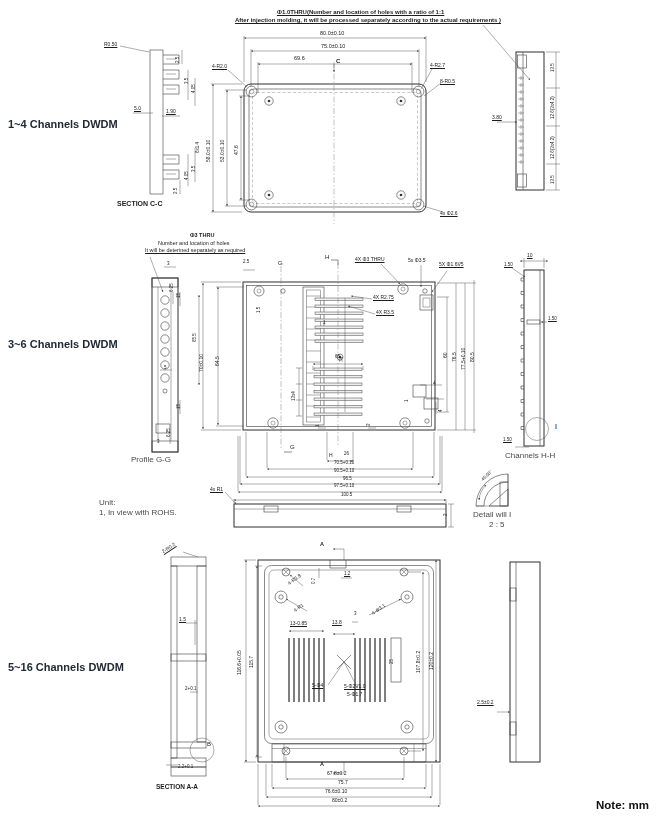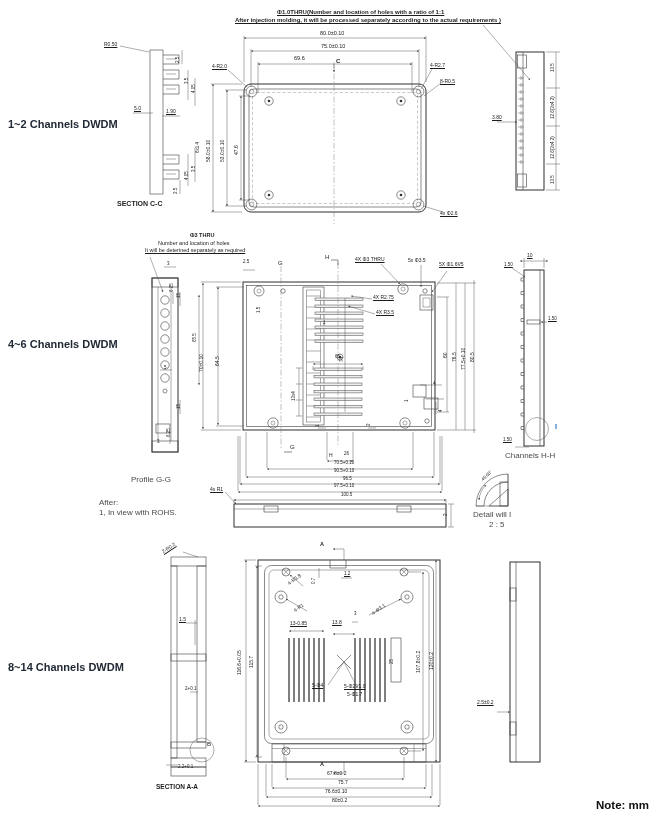--- a/index.html
+++ b/index.html
@@ -277,23 +277,23 @@
 
   <g>
     <rect x="510" y="562" width="30" height="200" class="o"></rect>
     <line x1="516" y1="562" x2="516" y2="762" class="m"></line>
     <rect x="510" y="588" width="6" height="13" class="m"></rect>
     <rect x="510" y="722" width="6" height="13" class="m"></rect>
     <line x1="497" y1="712" x2="510" y2="712" class="t" marker-end="url(#ar)"></line>
   </g>
 </svg>
 
-<div class="lbl sec-label" style="left:8px;top:119px">1~2 Channels DWDM</div>
-<div class="lbl sec-label" style="left:8px;top:339px">4~6 Channels DWDM</div>
-<div class="lbl sec-label" style="left:8px;top:662px">8~14 Channels DWDM</div>
+<div class="lbl sec-label" style="left:8px;top:119px">1~4 Channels DWDM</div>
+<div class="lbl sec-label" style="left:8px;top:339px">3~6 Channels DWDM</div>
+<div class="lbl sec-label" style="left:8px;top:662px">5~16 Channels DWDM</div>
 
 <div class="lbl unit-label" style="left:596px;top:800px">Note: mm</div>
 
 <div id="dim-layer">
       <span class="dim" style="left: 277px; top: 9px; font-size: 6px; font-weight: bold; text-decoration: underline;">Φ1.0THRU(Number and location of holes with a ratio of 1:1</span>
       <span class="dim" style="left: 235px; top: 17px; font-size: 6px; font-weight: bold; text-decoration: underline;">After injection molding, it will be processed separately according to the actual requirements )</span>
       <span class="dim" style="left: 320px; top: 31px; font-size: 5.5px;">80.0±0.10</span>
       <span class="dim" style="left: 321px; top: 44px; font-size: 5.5px;">75.0±0.10</span>
       <span class="dim" style="left: 294px; top: 56px; font-size: 5.5px;">69.6</span>
       <span class="dim" style="left: 336px; top: 58px; font-size: 6px; font-weight: bold;">C</span>
@@ -345,21 +345,21 @@
       <span class="dim" style="left: 470px; top: 362px; font-size: 5px; transform: rotate(-90deg);">80.5</span>
       <span class="dim" style="left: 527px; top: 253px; font-size: 5px; text-decoration: underline;">10</span>
       <span class="dim" style="left: 504px; top: 263px; font-size: 4.5px; text-decoration: underline;">1.50</span>
       <span class="dim" style="left: 548px; top: 317px; font-size: 4.5px; text-decoration: underline;">1.50</span>
       <span class="dim" style="left: 503px; top: 438px; font-size: 4.5px; text-decoration: underline;">1.50</span>
       <span class="dim" style="left: 505px; top: 452px; font-size: 8px; color: rgb(74, 74, 74);">Channels H-H</span>
       <span class="dim" style="left: 555px; top: 423px; font-size: 7px; font-weight: bold; color: rgb(27, 100, 192);">I</span>
       <span class="dim" style="left: 481px; top: 479px; font-size: 4.5px; transform: rotate(-45deg);">45.00°</span>
       <span class="dim" style="left: 473px; top: 511px; font-size: 8px; color: rgb(74, 74, 74);">Detail will I</span>
       <span class="dim" style="left: 489px; top: 521px; font-size: 8px; color: rgb(74, 74, 74);">2 : 5</span>
-      <span class="dim" style="left: 131px; top: 456px; font-size: 8px; color: rgb(74, 74, 74); margin-top: 20px;">Profile G-G</span>
+      <span class="dim" style="left: 131px; top: 456px; font-size: 8px; color: rgb(74, 74, 74);">Profile G-G</span>
       <span class="dim" style="left: 167px; top: 262px; font-size: 4.5px;">3</span>
       <span class="dim" style="left: 170px; top: 292px; font-size: 4.5px; transform: rotate(-90deg);">6.25</span>
       <span class="dim" style="left: 177px; top: 298px; font-size: 4.5px; transform: rotate(-90deg);">15</span>
       <span class="dim" style="left: 164px; top: 366px; font-size: 4.5px;">5</span>
       <span class="dim" style="left: 177px; top: 409px; font-size: 4.5px; transform: rotate(-90deg);">15</span>
       <span class="dim" style="left: 167px; top: 437px; font-size: 4.5px; transform: rotate(-90deg);">6.25</span>
       <span class="dim" style="left: 157px; top: 440px; font-size: 4.5px;">3</span>
       <span class="dim" style="left: 290px; top: 444px; font-size: 6px;">G</span>
       <span class="dim" style="left: 329px; top: 453px; font-size: 5px;">H</span>
       <span class="dim" style="left: 344px; top: 452px; font-size: 4.5px;">26</span>
@@ -368,21 +368,21 @@
       <span class="dim" style="left: 343px; top: 477px; font-size: 4.5px;">96.5</span>
       <span class="dim" style="left: 334px; top: 484px; font-size: 4.5px;">97.5+0.10</span>
       <span class="dim" style="left: 341px; top: 493px; font-size: 4.5px;">100.5</span>
       <span class="dim" style="left: 210px; top: 487px; font-size: 5px; text-decoration: underline;">4x R1</span>
       <span class="dim" style="left: 444px; top: 516px; font-size: 4.5px; transform: rotate(-90deg);">2</span>
       <span class="dim" style="left: 316px; top: 427px; font-size: 4.5px; transform: rotate(-90deg);">1</span>
       <span class="dim" style="left: 367px; top: 426px; font-size: 4.5px; transform: rotate(-90deg);">2</span>
       <span class="dim" style="left: 433px; top: 382px; font-size: 4.5px;">4</span>
       <span class="dim" style="left: 405px; top: 402px; font-size: 4.5px; transform: rotate(-90deg);">1</span>
       <span class="dim" style="left: 439px; top: 412px; font-size: 4.5px; transform: rotate(-90deg);">4</span>
-      <span class="dim" style="left: 99px; top: 499px; font-size: 8px; color: rgb(74, 74, 74);">After:</span>
+      <span class="dim" style="left: 99px; top: 499px; font-size: 8px; color: rgb(74, 74, 74);">Unit:</span>
       <span class="dim" style="left: 99px; top: 509px; font-size: 8px; color: rgb(74, 74, 74);">1, In view with ROHS.</span>
       <span class="dim" style="left: 161px; top: 550px; font-size: 5px; transform: rotate(-33deg); text-decoration: underline;">2-R0.2</span>
       <span class="dim" style="left: 179px; top: 617px; font-size: 5px; text-decoration: underline;">1.5</span>
       <span class="dim" style="left: 185px; top: 687px; font-size: 4.5px;">2+0.1</span>
       <span class="dim" style="left: 207px; top: 741px; font-size: 6px;">B</span>
       <span class="dim" style="left: 178px; top: 765px; font-size: 4.5px;">2.2+0.1</span>
       <span class="dim" style="left: 156px; top: 784px; font-size: 6.5px; font-weight: bold;">SECTION A-A</span>
       <span class="dim" style="left: 320px; top: 542px; font-size: 5.5px; font-weight: bold;">A</span>
       <span class="dim" style="left: 320px; top: 762px; font-size: 5.5px; font-weight: bold;">A</span>
       <span class="dim" style="left: 312px; top: 584px; font-size: 4.5px; transform: rotate(-90deg);">0.7</span>

